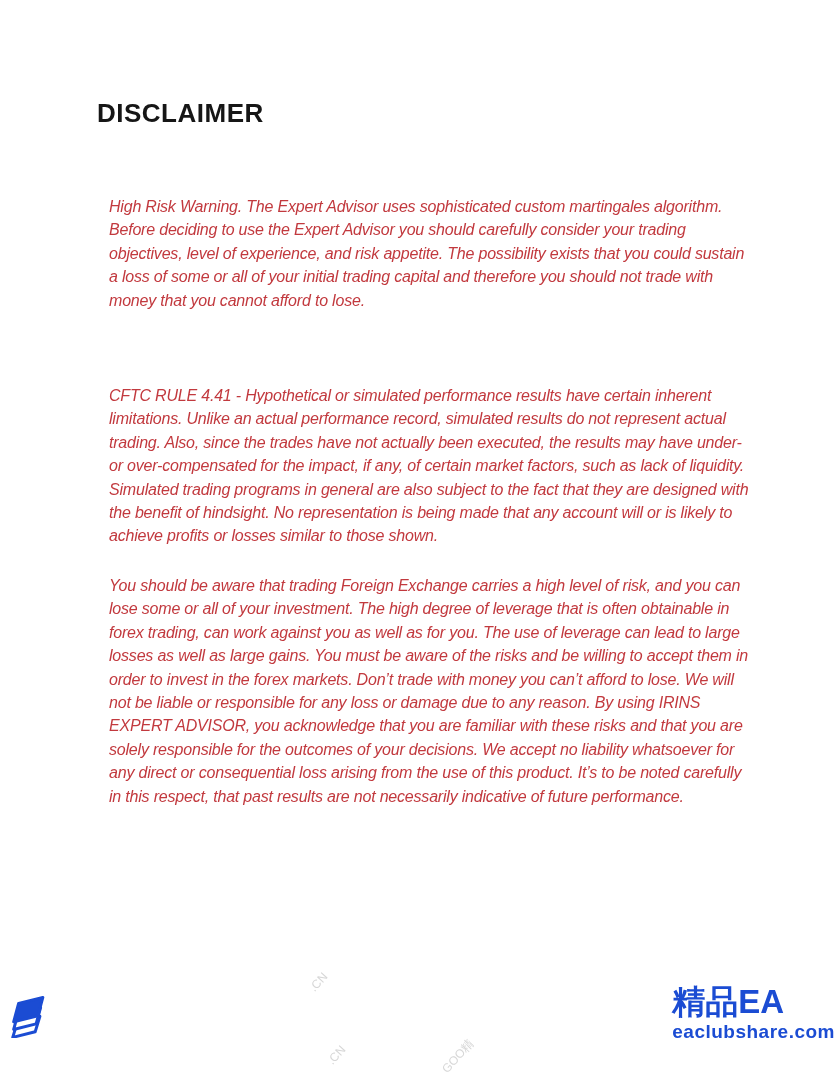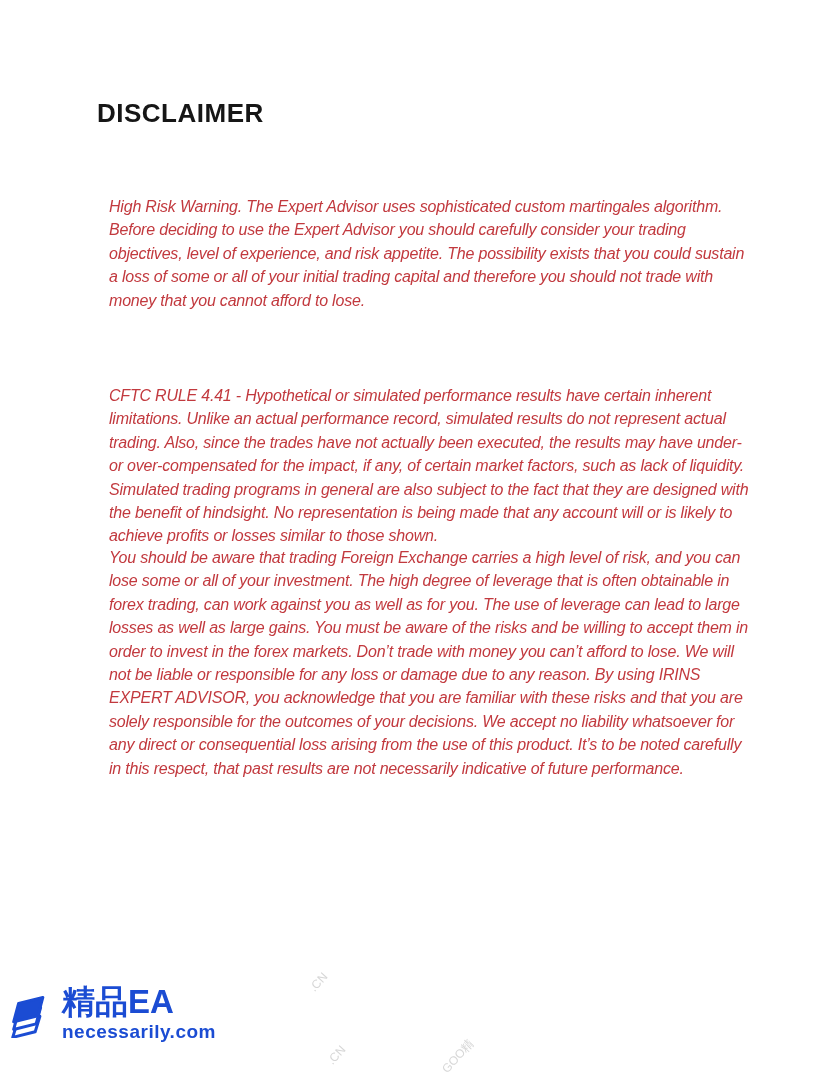--- a/index.html
+++ b/index.html
@@ -36,29 +36,29 @@
     margin: 12px;
     font-style: italic;
     font-size: 16px;
     line-height: 23.4px;
     letter-spacing: -0.2px;
     color: #c2393e;
     font-family: "Liberation Sans", sans-serif;
   }
   .para-1 { top: 183px; }
   .para-2 { top: 372px; }
-  .para-3 { top: 534px; }
+  .para-3 { top: 562px; }
 
   .footer-logo {
     position: absolute;
     left: 0;
     top: 985px;
     width: 835px;
     display: flex;
-    justify-content: flex-start;
+    justify-content: space-between;
     align-items: center;
     gap: 10px;
   }
   .books-icon-wrap {
     width: 52px;
     height: 52px;
     display: flex;
     align-items: center;
     justify-content: center;
   }
@@ -118,17 +118,17 @@
       <svg width="50" height="48" viewBox="0 0 54 50" xmlns="http://www.w3.org/2000/svg" aria-hidden="true">
         <g transform="rotate(-14 27 25)">
           <path d="M 16,31 L 41,31 L 32,46 L 7,46 Z" fill="none" stroke="#1b4cd3" stroke-width="3.2" stroke-linejoin="round"></path>
           <path d="M 19,22 L 44,22 L 35,38 L 10,38 Z" fill="#ffffff" stroke="#1b4cd3" stroke-width="3.2" stroke-linejoin="round"></path>
           <path d="M 22,12 L 49,12 L 39,30 L 12,30 Z" fill="#1b4cd3" stroke="#1b4cd3" stroke-width="3.2" stroke-linejoin="round"></path>
         </g>
       </svg>
     </span>
     <span class="logo-text-col">
       <span class="brand-name">精品EA</span>
-      <span class="brand-domain">necessarily.com</span>
+      <span class="brand-domain">eaclubshare.com</span>
     </span>
   </div>
 
 </div>
 
 </body></html>

